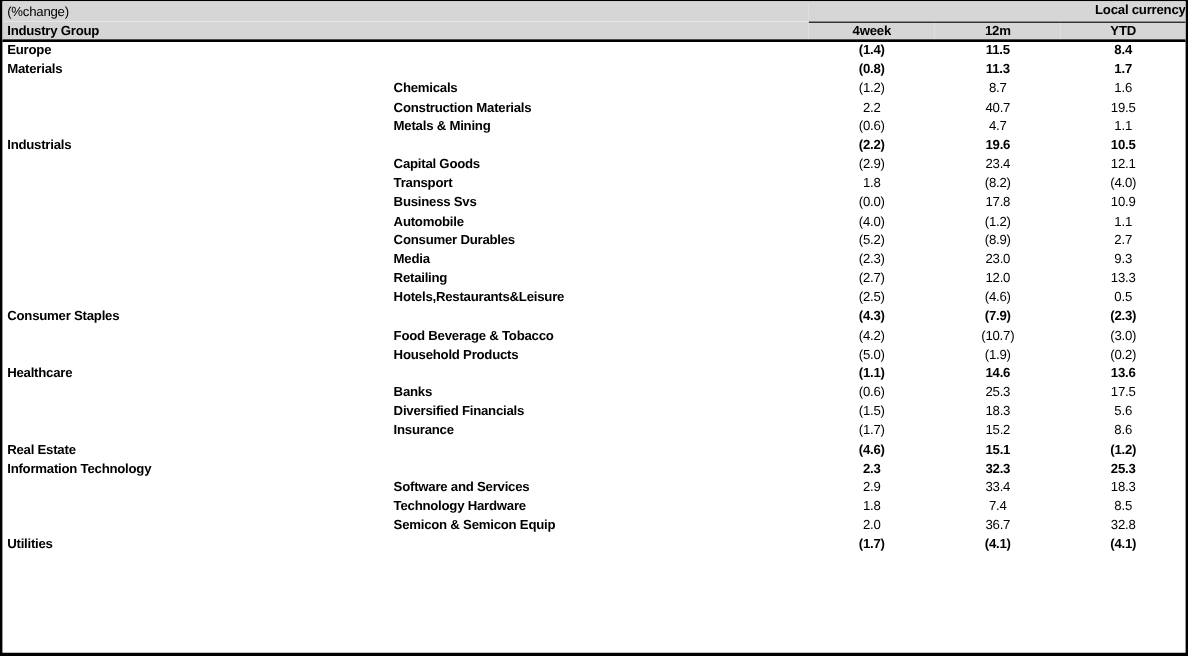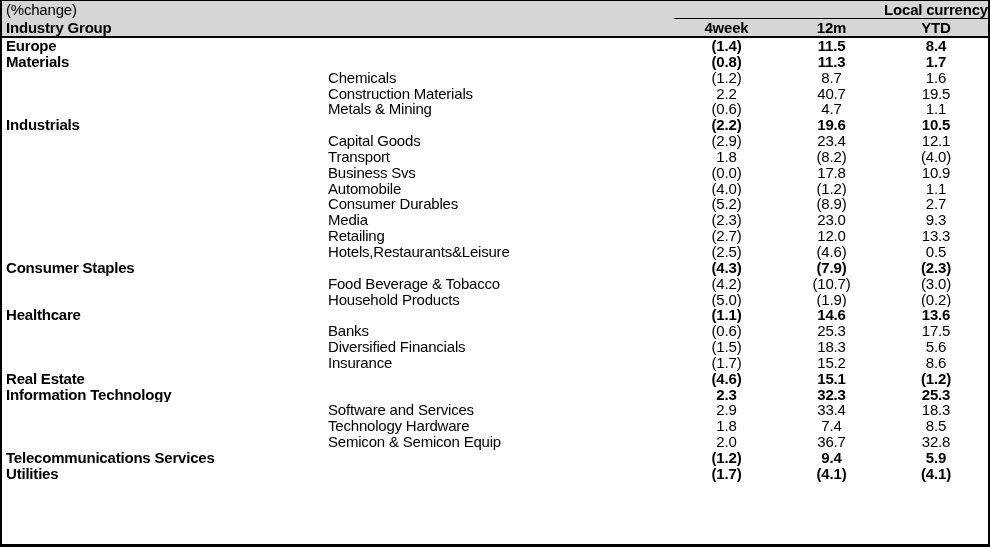--- a/index.html
+++ b/index.html
@@ -14,39 +14,39 @@
     border: 2px solid #000;
     border-top-width: 1px;
     border-bottom-width: 3px;
     overflow: hidden;
     background: #ffffff;
   }
   table {
     width: 100%;
     border-collapse: collapse;
     table-layout: fixed;
-    font-size: 15px;
+    font-size: 11px;
     letter-spacing: -0.2px;
   }
   thead { background: #d6d6d6; }
   thead tr.r1 td { height: 17px; vertical-align: middle; }
   thead tr.r2 td { height: 16px; vertical-align: middle; }
   thead { border-bottom: 2px solid #000; }
   td { overflow: hidden; white-space: nowrap; }
   .hdr-left { padding-left: 4px; font-weight: normal; }
   .hdr-ig { padding-left: 4px; font-weight: bold; }
   .currency-cell {
     text-align: right;
     font-weight: bold;
     border-bottom: 1.5px solid #000;
   }
   .col-hdr { text-align: center; font-weight: bold; }
   tbody td { height: 15.85px; line-height: 15.85px; vertical-align: middle; }
   .c-group { padding-left: 4px; font-weight: bold; }
-  .c-sub { padding-left: 3px; font-weight: normal; margin-left: 38px; }
+  .c-sub { padding-left: 3px; font-weight: bold; margin-left: 38px; }
   .c-val { text-align: center; font-weight: normal; }
   tr.group-row .c-val { font-weight: bold; }
 </style>
 </head>
 <body>
 
 <div class="sheet">
   <table>
     <colgroup>
       <col style="width:323px">
@@ -244,27 +244,20 @@
           <td class="c-val">8.5</td>
         </tr>
         <tr>
           <td class="c-group"></td>
           <td class="c-sub">Semicon &amp; Semicon Equip</td>
           <td class="c-val">2.0</td>
           <td class="c-val">36.7</td>
           <td class="c-val">32.8</td>
         </tr>
         <tr class="group-row">
-          <td class="c-group">Telecommunications Services</td>
-          <td class="c-sub"></td>
-          <td class="c-val">(1.2)</td>
-          <td class="c-val">9.4</td>
-          <td class="c-val">5.9</td>
-        </tr>
-        <tr class="group-row">
           <td class="c-group">Utilities</td>
           <td class="c-sub"></td>
           <td class="c-val">(1.7)</td>
           <td class="c-val">(4.1)</td>
           <td class="c-val">(4.1)</td>
         </tr>
       </tbody>
   </table>
 </div>
 

